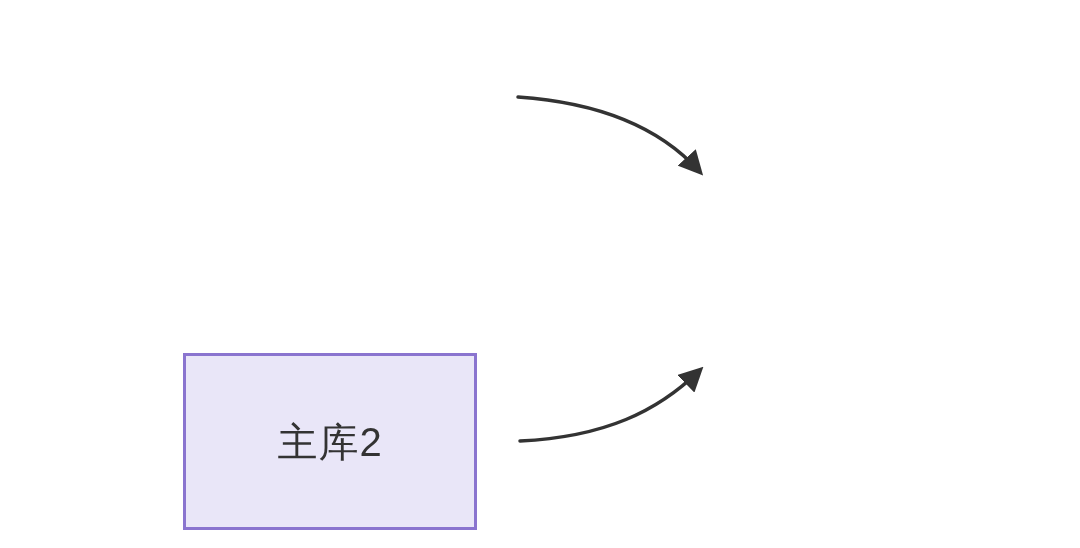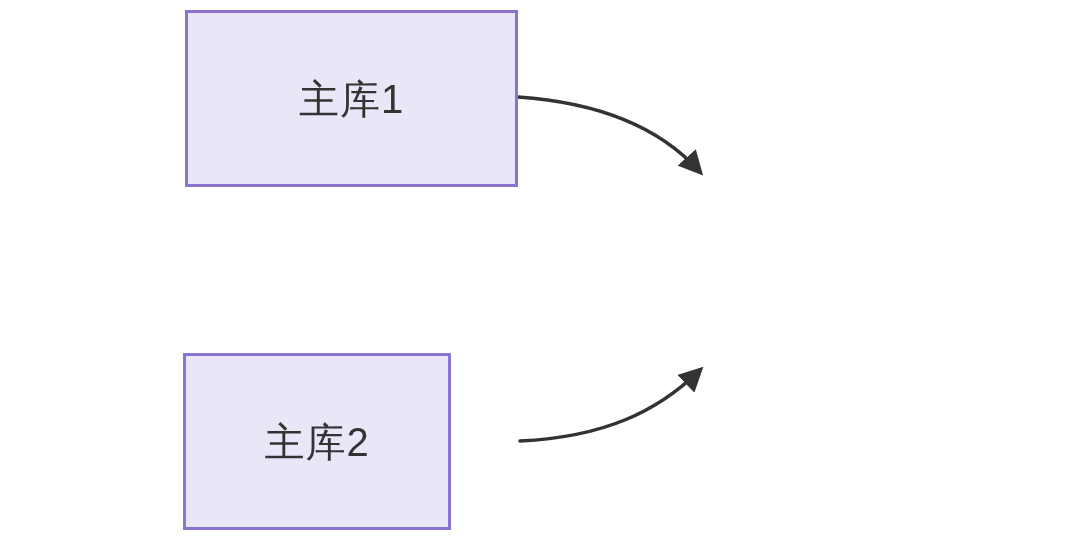--- a/index.html
+++ b/index.html
@@ -25,21 +25,21 @@
     justify-content: center;
   }
   .node-label {
     color: var(--text, #333333);
     font-size: 40px;
     line-height: 1;
     letter-spacing: 1px;
     user-select: none;
   }
   #node-master1 { left: 185px; top: 10px;  width: 333px; height: 177px; }
-  #node-master2 { left: 183px; top: 353px; width: 268px; height: 177px; }
+  #node-master2 { left: 183px; top: 353px; width: 294px; height: 177px; }
   #node-slave   { left: 682px; top: 182px; width: 308px; height: 179px; }
   .edges-layer {
     position: absolute;
     left: 0; top: 0;
     width: 1080px;
     height: 548px;
     pointer-events: none;
   }
   .edge-path {
     fill: none;
@@ -56,22 +56,19 @@
   <svg class="edges-layer" width="1080" height="548" viewBox="0 0 1080 548" xmlns="http://www.w3.org/2000/svg">
     <defs>
       <marker id="arrowhead" viewBox="0 0 10 10" refX="7.5" refY="5" markerWidth="7" markerHeight="7" orient="auto-start-reverse">
         <path d="M 0 0 L 10 5 L 0 10 z" fill="#333333"></path>
       </marker>
     </defs>
     <path class="edge-path" d="M 518 97 C 605 103, 662 130, 699 171" marker-end="url(#arrowhead)"></path>
     <path class="edge-path" d="M 520 441 C 605 437, 658 411, 699 371" marker-end="url(#arrowhead)"></path>
   </svg>
 
-  <div class="node" id="node-master1">
-    <span class="node-label">主库1</span>
-  </div>
 
   <div class="node" id="node-master2">
     <span class="node-label">主库2</span>
   </div>
 
 
 </div>
 
 </body></html>

